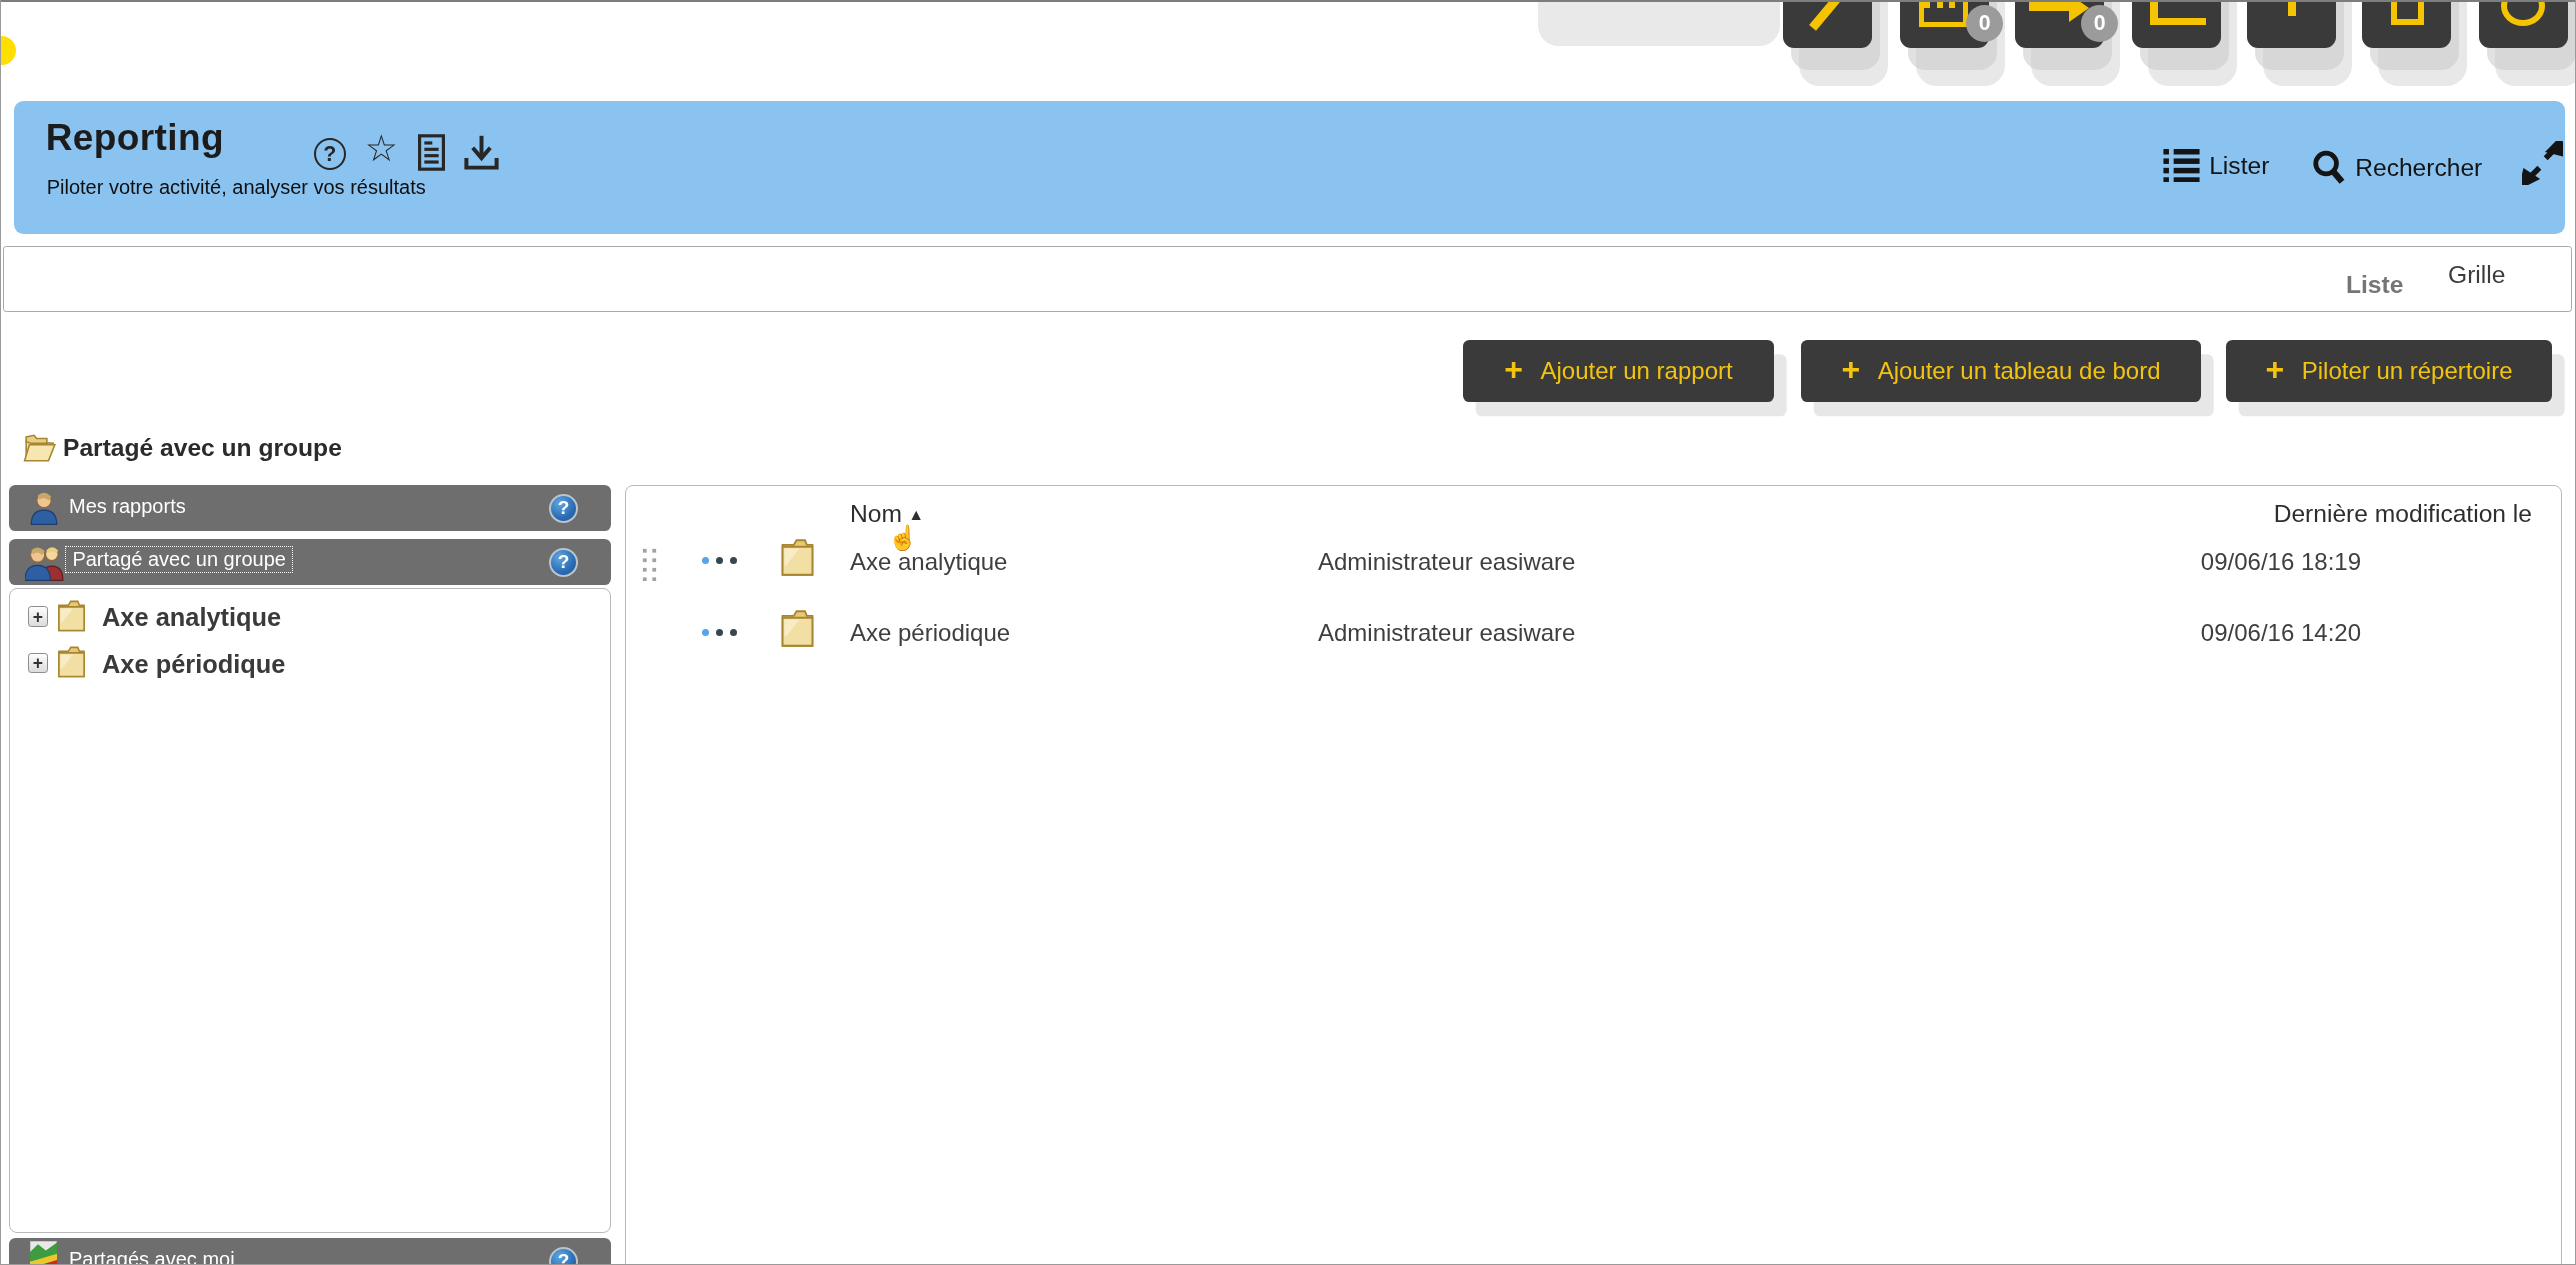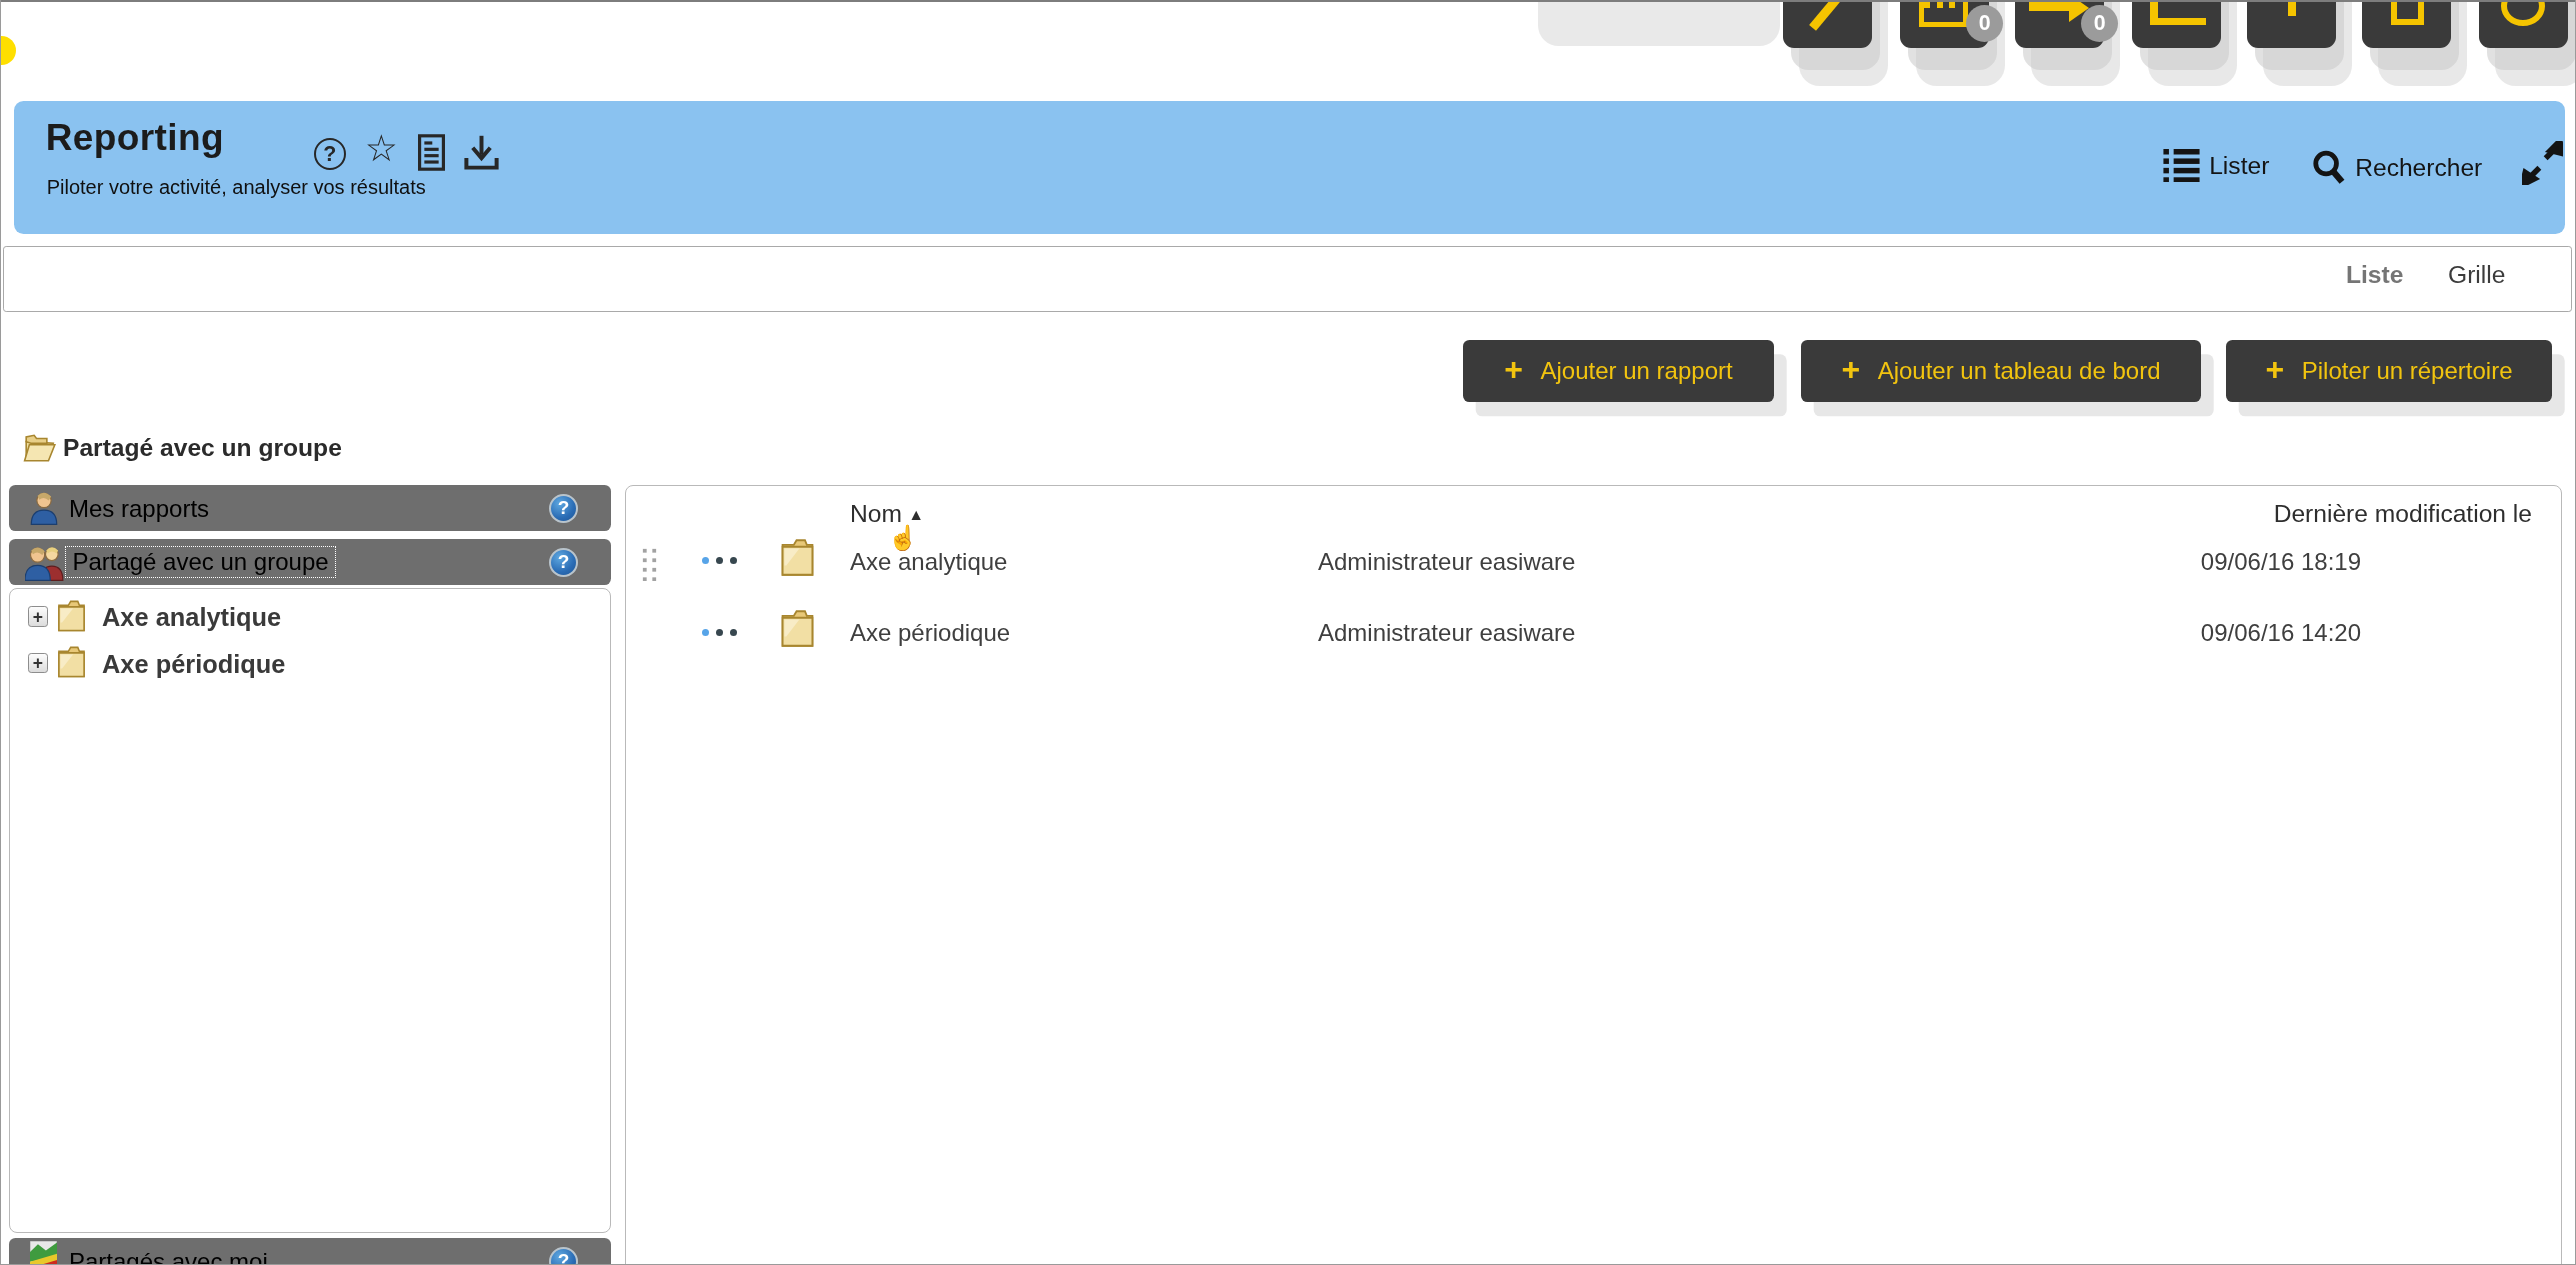--- a/index.html
+++ b/index.html
@@ -26,32 +26,32 @@
   .blue-header{left:12.7px;top:101px;width:2551px;height:133px;background:#8ac2f0;border-radius:9.5px;}
   .hdr-title{left:32px;top:16px;font-size:37px;font-weight:bold;color:#1c1c1c;letter-spacing:0.4px;}
   .hdr-sub{left:33px;top:75px;font-size:20px;color:#101010;}
   .hdr-ic{top:37px;color:#272727;}
   .qcircle{width:32px;height:32px;border:2.4px solid #272727;border-radius:50%;
     display:flex;align-items:center;justify-content:center;font-size:21.4px;font-weight:bold;box-sizing:border-box;}
   .star-ic{font-size:37px;line-height:32px;}
   .hdr-right{top:48px;display:flex;align-items:center;gap:9.5px;color:#141414;font-size:24.6px;}
   
   .view-bar{left:2.4px;top:246px;width:2569px;height:66px;background:#fff;border:1.6px solid #a9a9a9;border-radius:3.2px;box-sizing:border-box;}
-  .vb-liste{left:2345px;top:261px;font-size:24.6px;font-weight:bold;color:#757575;}
+  .vb-liste{left:2345px;top:271px;font-size:24.6px;font-weight:bold;color:#757575;}
   .vb-grille{left:2447px;top:261px;font-size:24.6px;color:#3c3c3c;}
   
   .add-btn{top:340px;height:62px;background:#3a3a3a;border-radius:6.4px;color:#f2c40f;
     display:flex;align-items:center;justify-content:center;gap:17.5px;font-size:24px;
     box-shadow:12.7px 14.3px 0 0 #e7e7e7;}
   .add-plus{font-size:32px;font-weight:bold;line-height:24px;position:relative;top:-1.6px;}
   
   .crumb-label{left:62px;top:434px;font-size:24.6px;font-weight:bold;color:#2b2b2b;}
   
   .side-hdr{left:8px;width:602px;height:46px;background:#6e6e6e;border-radius:6.4px;z-index:5;}
-  .side-hdr .lbl{position:absolute;left:60px;top:10.3px;font-size:24px;color:#000000;}
+  .side-hdr .lbl{position:absolute;left:60px;top:10.3px;font-size:20px;color:#ffffff;}
   .side-hdr .lbl.dotted{border:1.6px dotted #fff;padding:0.8px 6.4px;left:56px;top:7.1px;}
   .help-badge{position:absolute;left:540px;top:8.7px;width:29px;height:29px;border-radius:50%;
     background:radial-gradient(circle at 35% 30%, #5fa8e0 0%, #2a6cb5 60%, #1d5494 100%);
     border:2.4px solid #b9c4cc;box-sizing:border-box;color:#fff;font-weight:bold;font-size:19px;
     display:flex;align-items:center;justify-content:center;}
   .tree-panel{left:8px;top:588px;width:602px;height:645px;background:#fff;border:1.6px solid #b9b9b9;border-radius:8px;box-sizing:border-box;z-index:1;}
   .tree-item{position:absolute;left:0;width:599px;height:46px;}
   .plusbox{position:absolute;left:17.5px;top:12.7px;width:20.7px;height:20.7px;border:1.6px solid #8d8d8d;border-radius:3.2px;
     background:linear-gradient(#fdfdfd,#dcdcdc);box-sizing:border-box;color:#333;
     display:flex;align-items:center;justify-content:center;font-size:17.5px;font-weight:bold;line-height:16px;}

